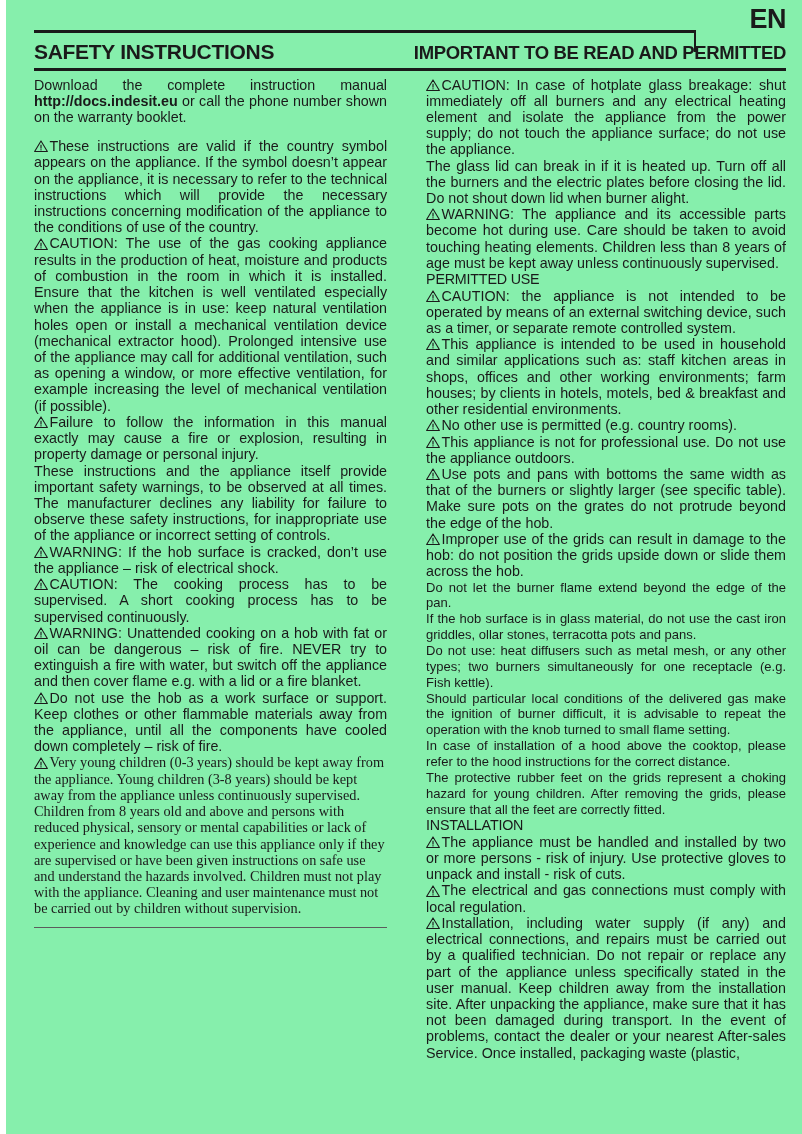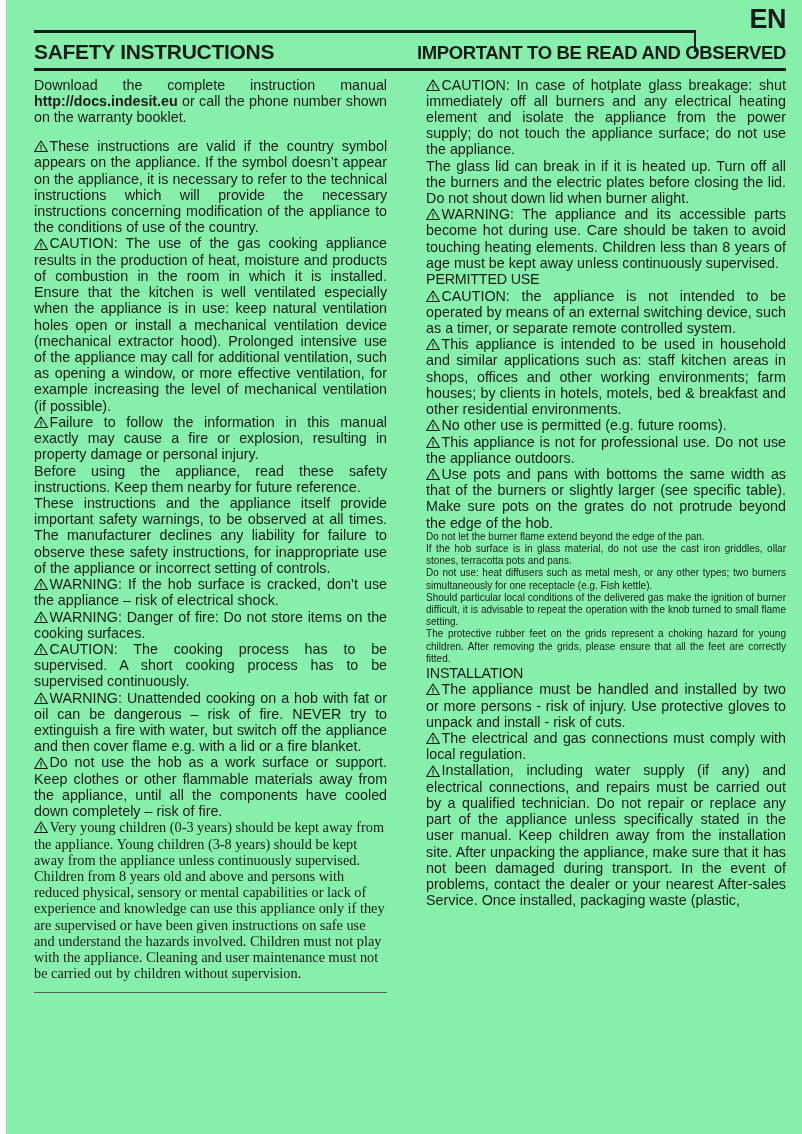--- a/index.html
+++ b/index.html
@@ -100,21 +100,21 @@
     font-size: 14.3px;
     line-height: 1.135;
     text-align: justify;
     text-justify: inter-word;
     -webkit-hyphens: none;
     hyphens: none;
   }
   p.t.last-left { text-align: left; font-family: Liberation Serif, serif; }
   p.small {
     margin: 0;
-    font-size: 10px;
+    font-size: 13px;
     line-height: 1.22;
     text-align: justify;
   }
   .gap {
     height: 13px;
   }
   .sect-head {
     margin: 0;
     font-size: 14.3px;
     font-weight: normal;
@@ -144,21 +144,21 @@
 <body>
 
 <div class="page">
 
   <div class="header">
     <div class="header-rule"></div>
     <div class="header-tick"></div>
     <div class="lang-code">EN</div>
     <div class="header-titles">
       <div class="title-left">SAFETY INSTRUCTIONS</div>
-      <div class="title-right">IMPORTANT TO BE READ AND OBSERVED</div>
+      <div class="title-right">IMPORTANT TO BE READ AND PERMITTED</div>
     </div>
     <div class="header-rule-bottom"></div>
   </div>
 
   <div class="columns">
 
     <div class="col col-left">
       <p class="t"><span>Download the complete instruction manual </span><b class="lnk">http://docs.indesit.eu</b><span> or call the phone number shown on the warranty booklet.</span></p>
       <div class="gap"></div>
       <div id="left-paras">
@@ -170,32 +170,26 @@
           <p class="t"><span class="warn"><svg viewBox="0 0 22 19" xmlns="http://www.w3.org/2000/svg">
                 <path d="M11 1.3 L21 18 L1 18 Z" fill="none" stroke="#1a1a1a" stroke-width="1.7" stroke-linejoin="round"></path>
                 <rect x="10.1" y="7.3" width="1.8" height="6.0" fill="#1a1a1a"></rect>
                 <rect x="10.1" y="14.4" width="1.8" height="1.8" fill="#1a1a1a"></rect>
               </svg></span><span>CAUTION: The use of the gas cooking appliance results in the production of heat, moisture and products of combustion in the room in which it is installed. Ensure that the kitchen is well ventilated especially when the appliance is in use: keep natural ventilation holes open or install a mechanical ventilation device (mechanical extractor hood). Prolonged intensive use of the appliance may call for additional ventilation, such as opening a window, or more effective ventilation, for example increasing the level of mechanical ventilation (if possible).</span></p>
           <p class="t"><span class="warn"><svg viewBox="0 0 22 19" xmlns="http://www.w3.org/2000/svg">
                 <path d="M11 1.3 L21 18 L1 18 Z" fill="none" stroke="#1a1a1a" stroke-width="1.7" stroke-linejoin="round"></path>
                 <rect x="10.1" y="7.3" width="1.8" height="6.0" fill="#1a1a1a"></rect>
                 <rect x="10.1" y="14.4" width="1.8" height="1.8" fill="#1a1a1a"></rect>
               </svg></span><span>Failure to follow the information in this manual exactly may cause a fire or explosion, resulting in property damage or personal injury.</span></p>
-          <p class="t"><span>Before using the appliance, read these safety instructions. Keep them nearby for future reference.</span></p>
           <p class="t"><span>These instructions and the appliance itself provide important safety warnings, to be observed at all times. The manufacturer declines any liability for failure to observe these safety instructions, for inappropriate use of the appliance or incorrect setting of controls.</span></p>
           <p class="t"><span class="warn"><svg viewBox="0 0 22 19" xmlns="http://www.w3.org/2000/svg">
                 <path d="M11 1.3 L21 18 L1 18 Z" fill="none" stroke="#1a1a1a" stroke-width="1.7" stroke-linejoin="round"></path>
                 <rect x="10.1" y="7.3" width="1.8" height="6.0" fill="#1a1a1a"></rect>
                 <rect x="10.1" y="14.4" width="1.8" height="1.8" fill="#1a1a1a"></rect>
               </svg></span><span>WARNING: If the hob surface is cracked, don’t use the appliance – risk of electrical shock.</span></p>
-          <p class="t"><span class="warn"><svg viewBox="0 0 22 19" xmlns="http://www.w3.org/2000/svg">
-                <path d="M11 1.3 L21 18 L1 18 Z" fill="none" stroke="#1a1a1a" stroke-width="1.7" stroke-linejoin="round"></path>
-                <rect x="10.1" y="7.3" width="1.8" height="6.0" fill="#1a1a1a"></rect>
-                <rect x="10.1" y="14.4" width="1.8" height="1.8" fill="#1a1a1a"></rect>
-              </svg></span><span>WARNING: Danger of fire: Do not store items on the cooking surfaces.</span></p>
           <p class="t"><span class="warn"><svg viewBox="0 0 22 19" xmlns="http://www.w3.org/2000/svg">
                 <path d="M11 1.3 L21 18 L1 18 Z" fill="none" stroke="#1a1a1a" stroke-width="1.7" stroke-linejoin="round"></path>
                 <rect x="10.1" y="7.3" width="1.8" height="6.0" fill="#1a1a1a"></rect>
                 <rect x="10.1" y="14.4" width="1.8" height="1.8" fill="#1a1a1a"></rect>
               </svg></span><span>CAUTION: The cooking process has to be supervised. A short cooking process has to be supervised continuously.</span></p>
           <p class="t"><span class="warn"><svg viewBox="0 0 22 19" xmlns="http://www.w3.org/2000/svg">
                 <path d="M11 1.3 L21 18 L1 18 Z" fill="none" stroke="#1a1a1a" stroke-width="1.7" stroke-linejoin="round"></path>
                 <rect x="10.1" y="7.3" width="1.8" height="6.0" fill="#1a1a1a"></rect>
                 <rect x="10.1" y="14.4" width="1.8" height="1.8" fill="#1a1a1a"></rect>
               </svg></span><span>WARNING: Unattended cooking on a hob with fat or oil can be dangerous – risk of fire. NEVER try to extinguish a fire with water, but switch off the appliance and then cover flame e.g. with a lid or a fire blanket.</span></p>
@@ -237,37 +231,43 @@
               </svg></span><span>CAUTION: the appliance is not intended to be operated by means of an external switching device, such as a timer, or separate remote controlled system.</span></p>
           <p class="t"><span class="warn"><svg viewBox="0 0 22 19" xmlns="http://www.w3.org/2000/svg">
                 <path d="M11 1.3 L21 18 L1 18 Z" fill="none" stroke="#1a1a1a" stroke-width="1.7" stroke-linejoin="round"></path>
                 <rect x="10.1" y="7.3" width="1.8" height="6.0" fill="#1a1a1a"></rect>
                 <rect x="10.1" y="14.4" width="1.8" height="1.8" fill="#1a1a1a"></rect>
               </svg></span><span>This appliance is intended to be used in household and similar applications such as: staff kitchen areas in shops, offices and other working environments; farm houses; by clients in hotels, motels, bed &amp; breakfast and other residential environments.</span></p>
           <p class="t"><span class="warn"><svg viewBox="0 0 22 19" xmlns="http://www.w3.org/2000/svg">
                 <path d="M11 1.3 L21 18 L1 18 Z" fill="none" stroke="#1a1a1a" stroke-width="1.7" stroke-linejoin="round"></path>
                 <rect x="10.1" y="7.3" width="1.8" height="6.0" fill="#1a1a1a"></rect>
                 <rect x="10.1" y="14.4" width="1.8" height="1.8" fill="#1a1a1a"></rect>
-              </svg></span><span>No other use is permitted (e.g. future rooms).</span></p>
+              </svg></span><span>No other use is permitted (e.g. country rooms).</span></p>
           <p class="t"><span class="warn"><svg viewBox="0 0 22 19" xmlns="http://www.w3.org/2000/svg">
                 <path d="M11 1.3 L21 18 L1 18 Z" fill="none" stroke="#1a1a1a" stroke-width="1.7" stroke-linejoin="round"></path>
                 <rect x="10.1" y="7.3" width="1.8" height="6.0" fill="#1a1a1a"></rect>
                 <rect x="10.1" y="14.4" width="1.8" height="1.8" fill="#1a1a1a"></rect>
               </svg></span><span>This appliance is not for professional use. Do not use the appliance outdoors.</span></p>
           <p class="t"><span class="warn"><svg viewBox="0 0 22 19" xmlns="http://www.w3.org/2000/svg">
                 <path d="M11 1.3 L21 18 L1 18 Z" fill="none" stroke="#1a1a1a" stroke-width="1.7" stroke-linejoin="round"></path>
                 <rect x="10.1" y="7.3" width="1.8" height="6.0" fill="#1a1a1a"></rect>
                 <rect x="10.1" y="14.4" width="1.8" height="1.8" fill="#1a1a1a"></rect>
               </svg></span><span>Use pots and pans with bottoms the same width as that of the burners or slightly larger (see specific table). Make sure pots on the grates do not protrude beyond the edge of the hob.</span></p>
+          <p class="t"><span class="warn"><svg viewBox="0 0 22 19" xmlns="http://www.w3.org/2000/svg">
+                <path d="M11 1.3 L21 18 L1 18 Z" fill="none" stroke="#1a1a1a" stroke-width="1.7" stroke-linejoin="round"></path>
+                <rect x="10.1" y="7.3" width="1.8" height="6.0" fill="#1a1a1a"></rect>
+                <rect x="10.1" y="14.4" width="1.8" height="1.8" fill="#1a1a1a"></rect>
+              </svg></span><span>Improper use of the grids can result in damage to the hob: do not position the grids upside down or slide them across the hob.</span></p>
         </div>
       <div id="permitted-small">
           <p class="small">Do not let the burner flame extend beyond the edge of the pan.</p>
           <p class="small">If the hob surface is in glass material, do not use the cast iron griddles, ollar stones, terracotta pots and pans.</p>
           <p class="small">Do not use: heat diffusers such as metal mesh, or any other types; two burners simultaneously for one receptacle (e.g. Fish kettle).</p>
           <p class="small">Should particular local conditions of the delivered gas make the ignition of burner difficult, it is advisable to repeat the operation with the knob turned to small flame setting.</p>
+          <p class="small">In case of installation of a hood above the cooktop, please refer to the hood instructions for the correct distance.</p>
           <p class="small">The protective rubber feet on the grids represent a choking hazard for young children. After removing the grids, please ensure that all the feet are correctly fitted.</p>
         </div>
 
       <h2 class="sect-head">INSTALLATION</h2>
       <div id="install-paras">
           <p class="t"><span class="warn"><svg viewBox="0 0 22 19" xmlns="http://www.w3.org/2000/svg">
                 <path d="M11 1.3 L21 18 L1 18 Z" fill="none" stroke="#1a1a1a" stroke-width="1.7" stroke-linejoin="round"></path>
                 <rect x="10.1" y="7.3" width="1.8" height="6.0" fill="#1a1a1a"></rect>
                 <rect x="10.1" y="14.4" width="1.8" height="1.8" fill="#1a1a1a"></rect>
               </svg></span><span>The appliance must be handled and installed by two or more persons - risk of injury. Use protective gloves to unpack and install - risk of cuts.</span></p>

